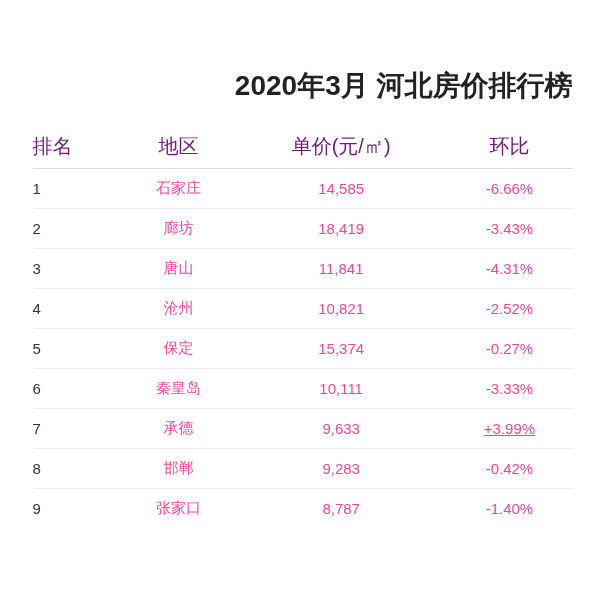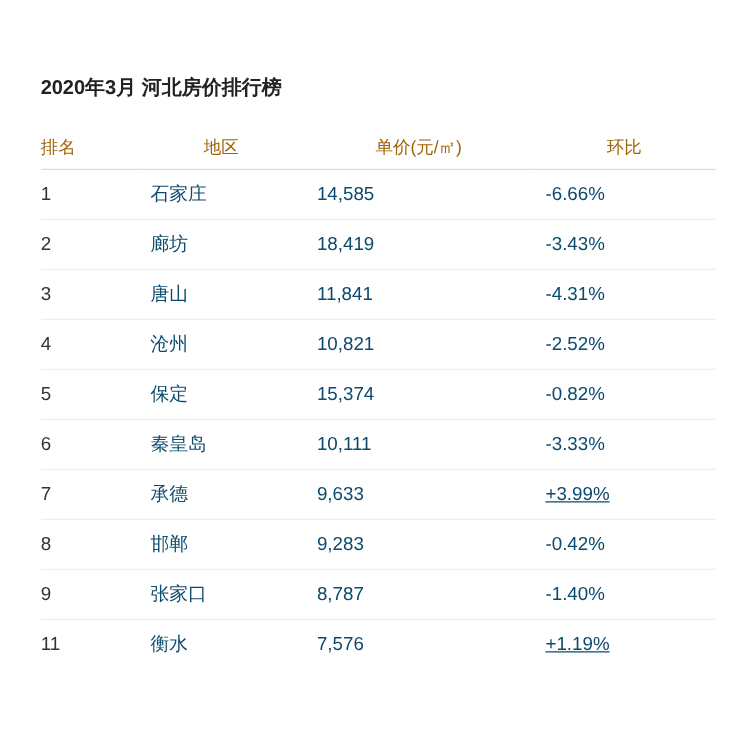--- a/index.html
+++ b/index.html
@@ -14,54 +14,55 @@
       min-height: 595px;
       display: flex;
       align-items: center;
       justify-content: center;
     }
     .container {
       width: 560px;
       padding: 20px 10px;
     }
     .title {
-      text-align: left;
-      font-size: 16px;
+      text-align: right;
+      font-size: 28px;
       font-weight: bold;
       color: #222;
       margin-bottom: 20px;
     }
     .table {
       width: 100%;
       border-collapse: collapse;
     }
     .table thead tr {
       border-bottom: 1px solid #ddd;
     }
     .table th {
-      font-size: 14px;
-      color: #a16207;
+      font-size: 20px;
+      color: #701a75;
       font-weight: normal;
       padding: 8px 10px;
       text-align: center;
     }
     .table th:first-child {
       text-align: left;
       padding-left: 0;
     }
     .table tbody tr {
       border-bottom: 1px solid #eee;
     }
     .table tbody tr:last-child {
       border-bottom: none;
     }
     .table td {
       padding: 10px 10px;
       font-size: 15px;
-      color: #0c4a6e;
+      color: #ec4899;
+      text-align: center;
     }
     .table td:first-child {
       text-align: left;
       padding-left: 0;
       color: #333;
     }
     .negative {
       color: #4caf50;
     }
     .positive {
@@ -105,21 +106,21 @@
         <tr>
           <td>4</td>
           <td>沧州</td>
           <td>10,821</td>
           <td class="negative">-2.52%</td>
         </tr>
         <tr>
           <td>5</td>
           <td>保定</td>
           <td>15,374</td>
-          <td class="negative">-0.82%</td>
+          <td class="negative">-0.27%</td>
         </tr>
         <tr>
           <td>6</td>
           <td>秦皇岛</td>
           <td>10,111</td>
           <td class="negative">-3.33%</td>
         </tr>
         <tr>
           <td>7</td>
           <td>承德</td>
@@ -131,21 +132,15 @@
           <td>邯郸</td>
           <td>9,283</td>
           <td class="negative">-0.42%</td>
         </tr>
         <tr>
           <td>9</td>
           <td>张家口</td>
           <td>8,787</td>
           <td class="negative">-1.40%</td>
         </tr>
-        <tr>
-          <td>11</td>
-          <td>衡水</td>
-          <td>7,576</td>
-          <td class="positive">+1.19%</td>
-        </tr>
       </tbody>
   </table>
 </div>
 
 </body></html>

